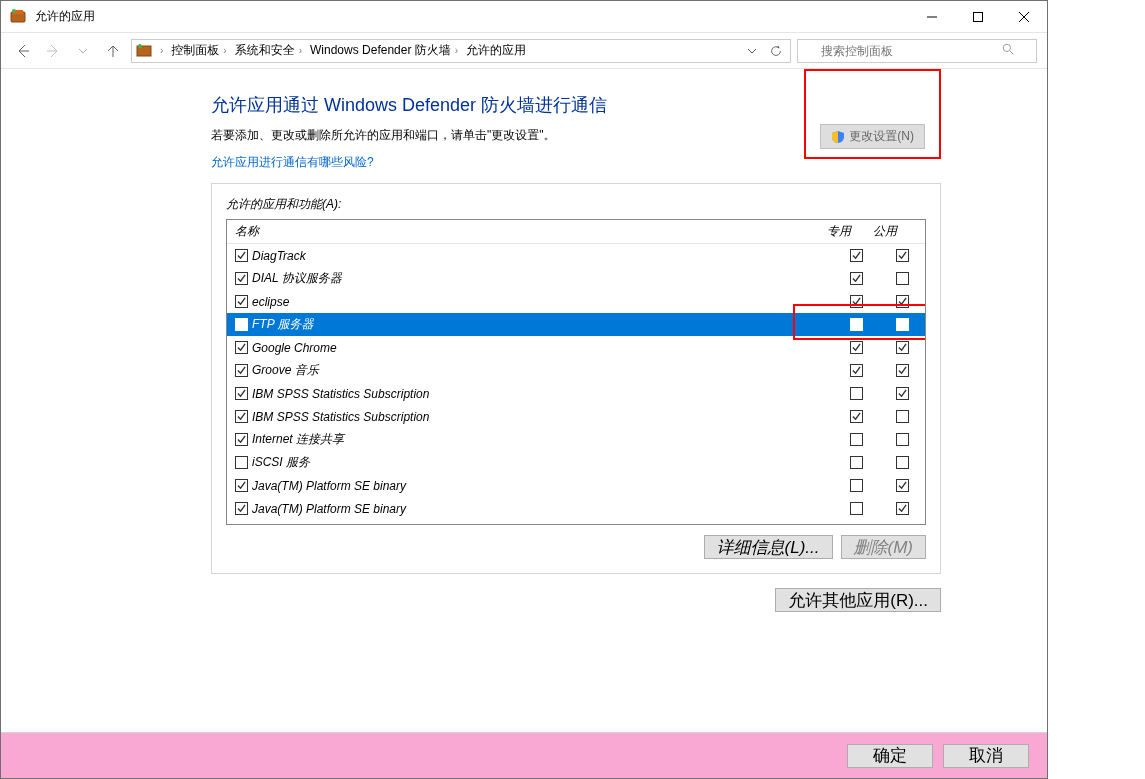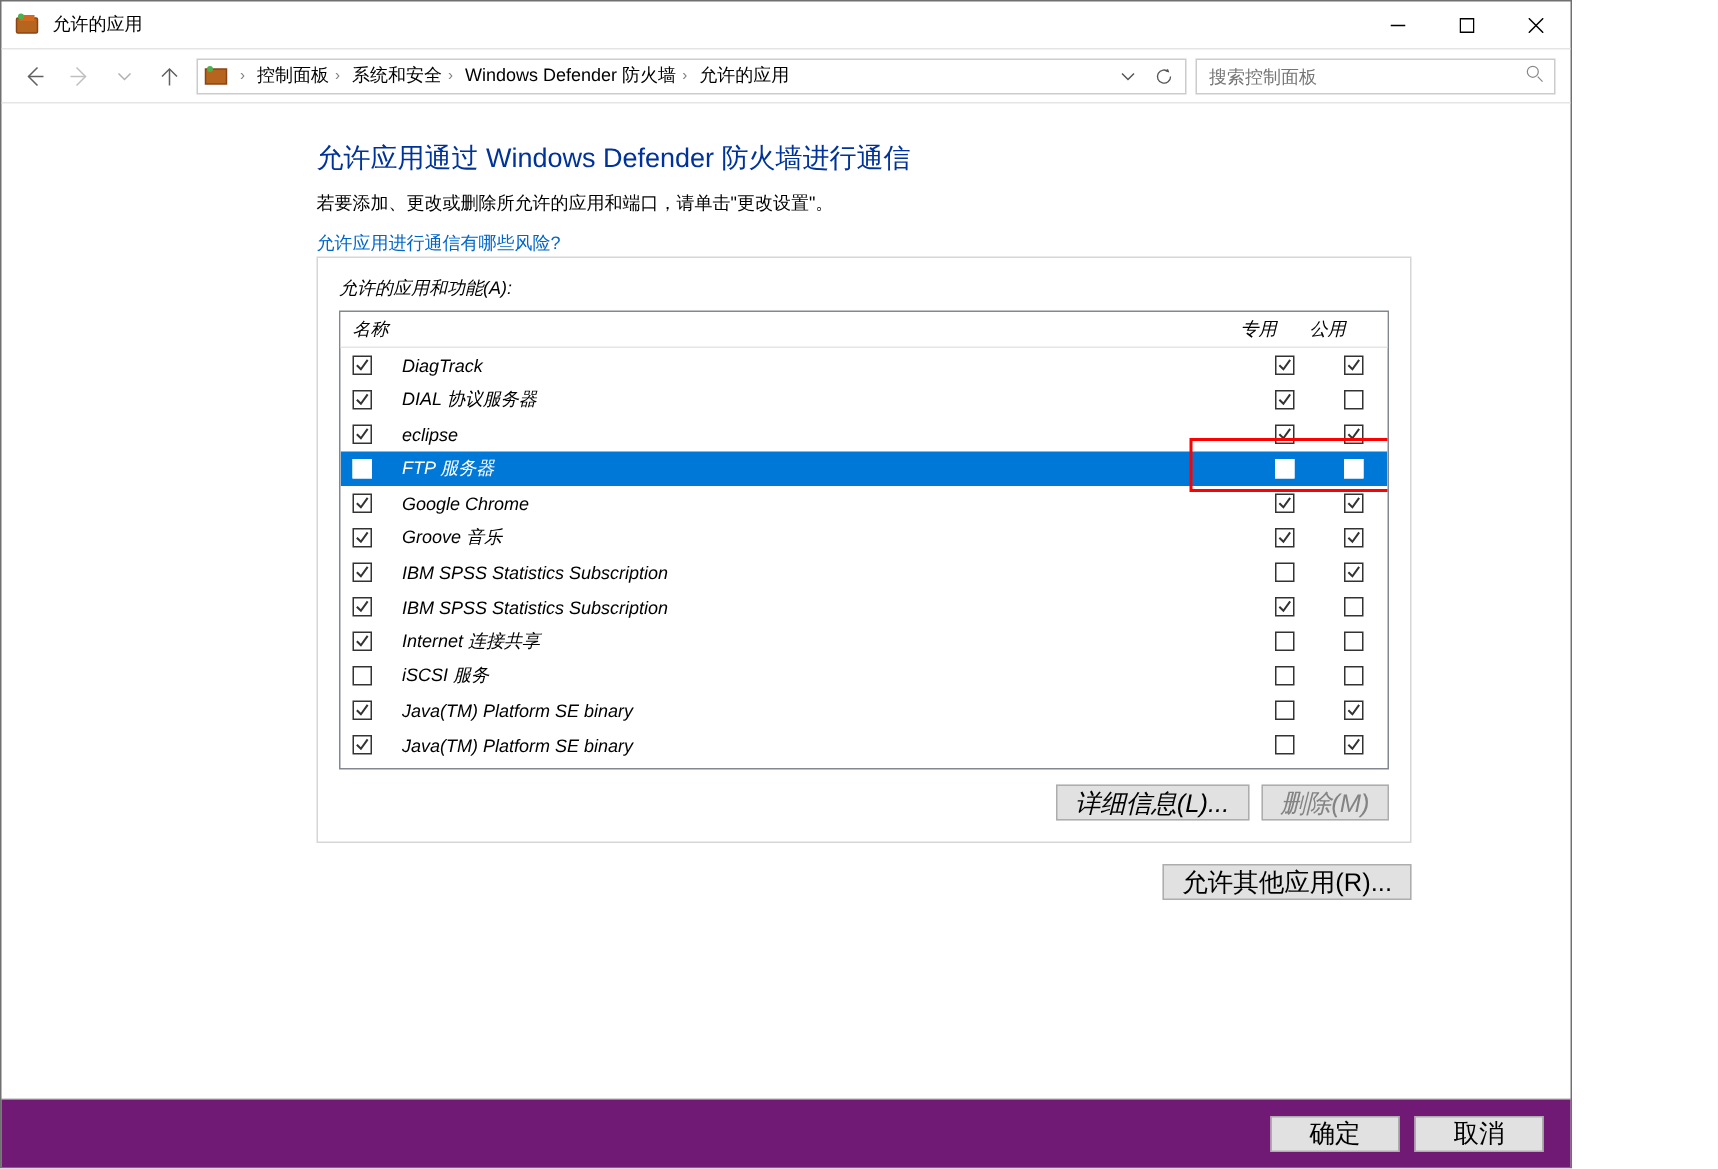--- a/index.html
+++ b/index.html
@@ -13,21 +13,21 @@
   .win-btn svg { width: 10px; height: 10px; }
   .navbar { height: 36px; display: flex; align-items: center; padding: 0 10px; gap: 6px; border-bottom: 1px solid #e5e5e5; }
   .nav-arrow { width: 24px; height: 24px; display: flex; align-items: center; justify-content: center; color: #808080; }
   .nav-arrow.enabled { color: #000; }
   .addr { flex: 1; height: 24px; border: 1px solid #cccccc; display: flex; align-items: center; padding: 0 4px; gap: 4px; }
   .addr .icon { width: 16px; height: 16px; flex-shrink: 0; }
   .crumb { display: flex; align-items: center; font-size: 12px; }
   .crumb .sep { color: #808080; padding: 0 4px; font-size: 10px; }
   .addr .spacer { flex: 1; }
   .addr-btn { width: 20px; height: 20px; display: flex; align-items: center; justify-content: center; color: #555; }
-  .search { width: 240px; height: 24px; border: 1px solid #cccccc; display: flex; align-items: center; padding: 0 6px; color: #888; }
+  .search { width: 240px; height: 24px; border: 1px solid #cccccc; display: flex; align-items: center; padding: 0 21px; color: #888; }
   .search input { border: none; outline: none; flex: 1; font-size: 12px; color: #555; background: transparent; }
   .content { flex: 1; overflow: hidden; padding: 24px 0 13px 0; display: flex; flex-direction: column; position: relative; }
   .main { width: 730px; margin-left: 210px; }
   .page-title { color: #003399; font-size: 18px; margin-bottom: 10px; }
   .page-sub { font-size: 12px; margin-bottom: 10px; }
   .link { color: #0066cc; font-size: 12px; display: inline-block; }
   .btn { height: 24px; padding: 0 12px; background: #e1e1e1; border: 1px solid #adadad; font-size: 17px; display: inline-flex; align-items: center; justify-content: center; }
   .btn.disabled { color: #838383; }
   .top-row { display: flex; align-items: flex-start; margin-bottom: 14px; }
   .top-left { flex: 1; }
@@ -35,30 +35,30 @@
   .change-btn { background: #dedede; border: 1px solid #c0c0c0; padding: 3px 10px; display: flex; align-items: center; gap: 4px; color: #666; }
   .shield { width: 14px; height: 14px; }
   .group { border: 1px solid #d6d6d6; padding: 12px 14px 14px 14px; margin-top: -14px; font-style: italic; }
   .group-label { font-size: 12px; margin-bottom: 6px; }
   .listbox { border: 1px solid #828790; height: 306px; display: flex; flex-direction: column; overflow: hidden; }
   .list-header { height: 24px; display: flex; align-items: center; border-bottom: 1px solid #e5e5e5; background: #fff; padding-right: 17px; }
   .col-name { flex: 1; padding-left: 8px; font-size: 12px; }
   .col-chk { width: 46px; text-align: center; font-size: 12px; }
   .list-body { flex: 1; overflow-y: scroll; position: relative; }
   .row { height: 23px; display: flex; align-items: center; }
-  .row .rname { flex: 1; display: flex; align-items: center; padding-left: 8px; gap: 20px; }
+  .row .rname { flex: 1; display: flex; align-items: center; padding-left: 8px; gap: 4px; }
   .row .rname .cb { width: 13px; height: 13px; flex-shrink: 0; }
   .row .rcol { width: 46px; display: flex; align-items: center; justify-content: center; }
   .row.selected { background: #0078d7; color: #ffffff; }
   .cb { display: inline-flex; align-items: center; justify-content: center; width: 13px; height: 13px; border: 1px solid #333; background: #fff; }
   .cb.white { border-color: #fff; }
   .cb svg { width: 9px; height: 9px; }
   .btn-row { display: flex; justify-content: flex-end; gap: 8px; margin-top: 10px; }
   .allow-other { display: flex; justify-content: flex-end; margin-top: 14px; }
-  .footer { height: 46px; border-top: 1px solid #d6d6d6; background: #701a75; display: flex; align-items: center; justify-content: flex-end; padding: 0 18px; gap: 10px; }
+  .footer { height: 46px; border-top: 1px solid #d6d6d6; background: #f9a8d4; display: flex; align-items: center; justify-content: flex-end; padding: 0 18px; gap: 10px; }
   .footer .btn { width: 86px; justify-content: center; }
   .red-box-2 { position: absolute; border: 2px solid #ff0000; pointer-events: none; }
   
   .list-body::-webkit-scrollbar { width: 17px; }
   .list-body::-webkit-scrollbar-track { background: #f0f0f0; }
   .list-body::-webkit-scrollbar-thumb { background: #c2c2c2; }
   .list-body::-webkit-scrollbar-button { background: #f0f0f0; height: 17px; }
 </style>
 </head>
 <body>
@@ -167,20 +167,31 @@
   </div>
 
   <div class="content">
     <div class="main">
       <div class="top-row">
         <div class="top-left">
           <div class="page-title">允许应用通过 Windows Defender 防火墙进行通信</div>
           <div class="page-sub">若要添加、更改或删除所允许的应用和端口，请单击"更改设置"。</div>
           <a class="link">允许应用进行通信有哪些风险?</a>
         </div>
+        <div class="outline-red">
+          <div class="change-btn">
+            <span class="shield">
+              <svg viewBox="0 0 14 14">
+                  <path d="M7 1 L13 3 V7 C13 10 10 13 7 13 C4 13 1 10 1 7 V3 Z" fill="#3b82f6"></path>
+                  <path d="M7 1 L7 13 C4 13 1 10 1 7 V3 Z" fill="#fbbf24"></path>
+                </svg>
+            </span>
+            <span>更改设置(N)</span>
+          </div>
+        </div>
       </div>
 
       <div class="group">
         <div class="group-label">允许的应用和功能(A):</div>
         <div class="listbox" style="position:relative;">
           <div class="list-header">
             <div class="col-name">名称</div>
             <div class="col-chk">专用</div>
             <div class="col-chk">公用</div>
           </div>

